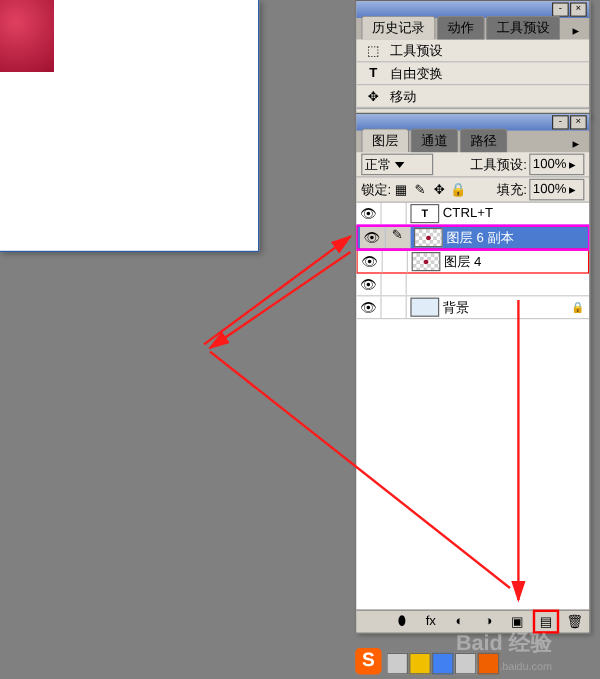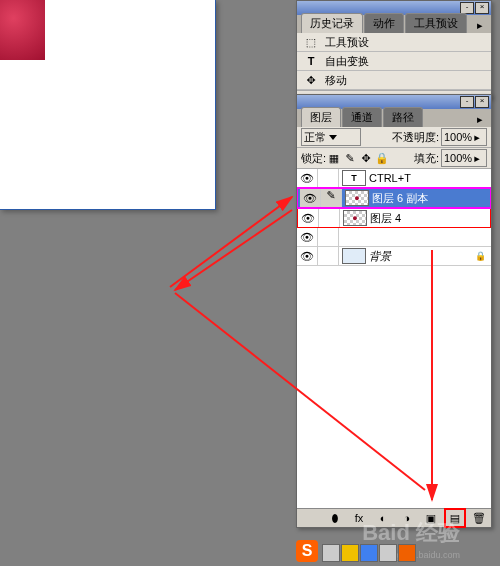--- a/index.html
+++ b/index.html
@@ -18,21 +18,21 @@
 .layer-row{display:flex;align-items:center;height:18px;border-bottom:1px solid #ccc}
 .eye{width:20px;height:18px;border-right:1px solid #ccc;display:flex;align-items:center;justify-content:center}
 .linkcol{width:20px;height:18px;border-right:1px solid #ccc}
 .thumb{width:22px;height:14px;border:1px solid #666;margin:0 3px;background:#fff;display:flex;align-items:center;justify-content:center;font-size:9px}
 .layer-row.sel{background:#4a7bd0;color:#fff}
 .bottombar{height:18px;background:#d4d0c8;border-top:1px solid #888;display:flex;align-items:center;justify-content:flex-end;padding:0 4px;gap:8px}
 .bico{width:16px;height:14px;cursor:pointer;display:flex;align-items:center;justify-content:center}
 .canvas{position:absolute;left:0;top:0;width:215px;height:209px;background:#fff;border-right:1px solid #2a5aa8;border-bottom:1px solid #2a5aa8;box-shadow:2px 2px 5px rgba(0,0,0,.3)}
 .redsubj{position:absolute;left:0;top:0;width:45px;height:60px;background:radial-gradient(circle at 30% 30%,#e04060,#a01030)}
 .annot{position:absolute;pointer-events:none}
-.watermark{position:absolute;right:40px;bottom:18px;color:rgba(255,255,255,.35);font-size:22px;font-weight:bold}
+.watermark{position:absolute;right:40px;bottom:18px;color:rgba(255,255,255,.35);font-size:18px;font-weight:bold}
 .wmsub{position:absolute;right:40px;bottom:6px;color:rgba(255,255,255,.25);font-size:9px}
 .logo{position:absolute;left:296px;bottom:4px;width:22px;height:22px;border-radius:4px;background:#ff6000;color:#fff;display:flex;align-items:center;justify-content:center;font-weight:bold;font-size:16px}
 .taskicons{position:absolute;left:322px;bottom:4px;display:flex;gap:1px}
 .tico{width:16px;height:16px;background:#ccc;border:1px solid #666}
 .checker{background-image:linear-gradient(45deg,#ccc 25%,transparent 25%),linear-gradient(-45deg,#ccc 25%,transparent 25%),linear-gradient(45deg,transparent 75%,#ccc 75%),linear-gradient(-45deg,transparent 75%,#ccc 75%);background-size:6px 6px;background-position:0 0,0 3px,3px -3px,-3px 0}
 .lock-ico{font-size:9px}
 </style>
 </head>
 <body>
 
@@ -82,21 +82,21 @@
     <div class="tab inactive">路径</div>
     <div style="flex:1"></div>
     <div style="width:12px;height:12px;margin:2px;cursor:pointer">▸</div>
   </div>
   <div class="opt-row">
     <div class="sel" style="width:54px">
       <span>正常</span>
       <span class="tri"></span>
     </div>
     <div style="flex:1"></div>
-    <span>不透明度:</span>
+    <span>工具预设:</span>
     <div class="sel" style="width:40px;margin-left:2px">
       <span>100%</span>
       <span style="margin-left:2px">▸</span>
     </div>
   </div>
   <div class="opt-row">
     <span>锁定:</span>
     <span class="bico">▦</span>
     <span class="bico">✎</span>
     <span class="bico">✥</span>
@@ -135,21 +135,21 @@
       <span>图层 4</span>
     </div>
     <div class="layer-row">
       <div class="eye">👁</div>
       <div class="linkcol"></div>
     </div>
     <div class="layer-row">
       <div class="eye">👁</div>
       <div class="linkcol"></div>
       <div class="thumb" style="background:#e0ecf8"></div>
-      <span style="font-style:italic">背景</span>
+      <span style="">背景</span>
       <div style="flex:1"></div>
       <span class="lock-ico">🔒</span>
       <span style="width:4px"></span>
     </div>
   </div>
 
   <div class="bottombar">
     <div class="bico">⬮</div>
     <div class="bico">fx</div>
     <div class="bico">◐</div>

